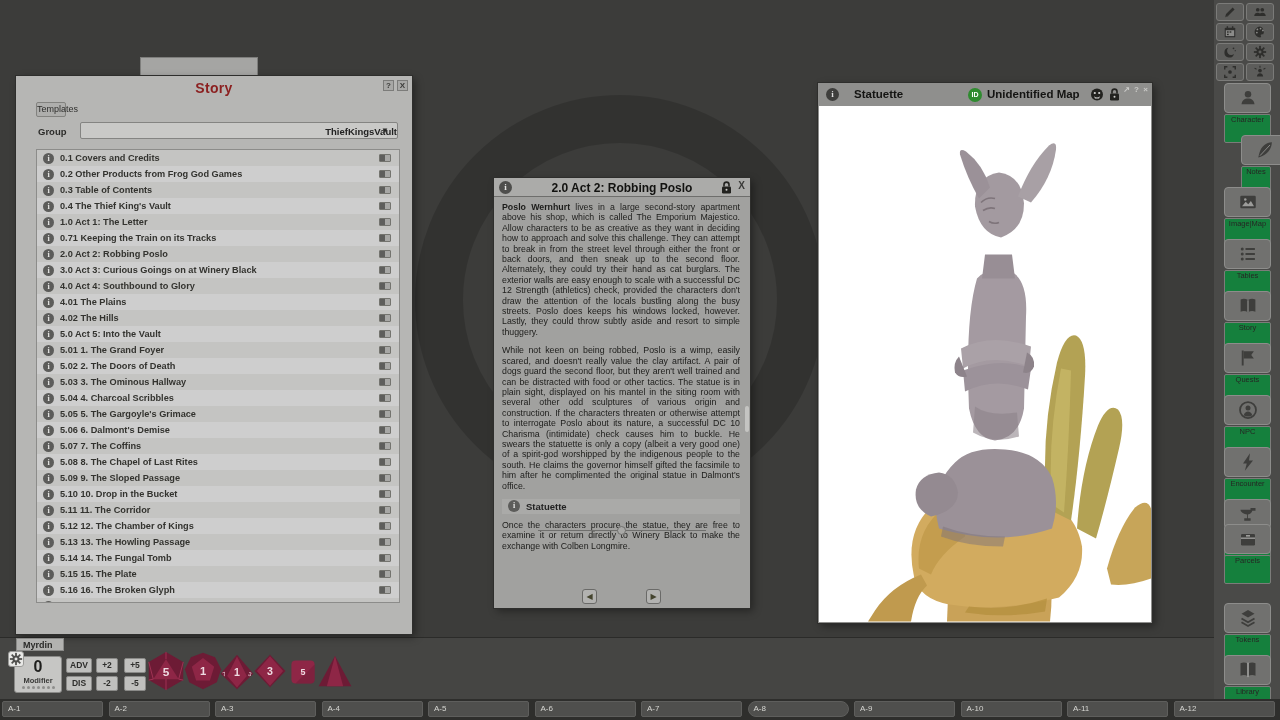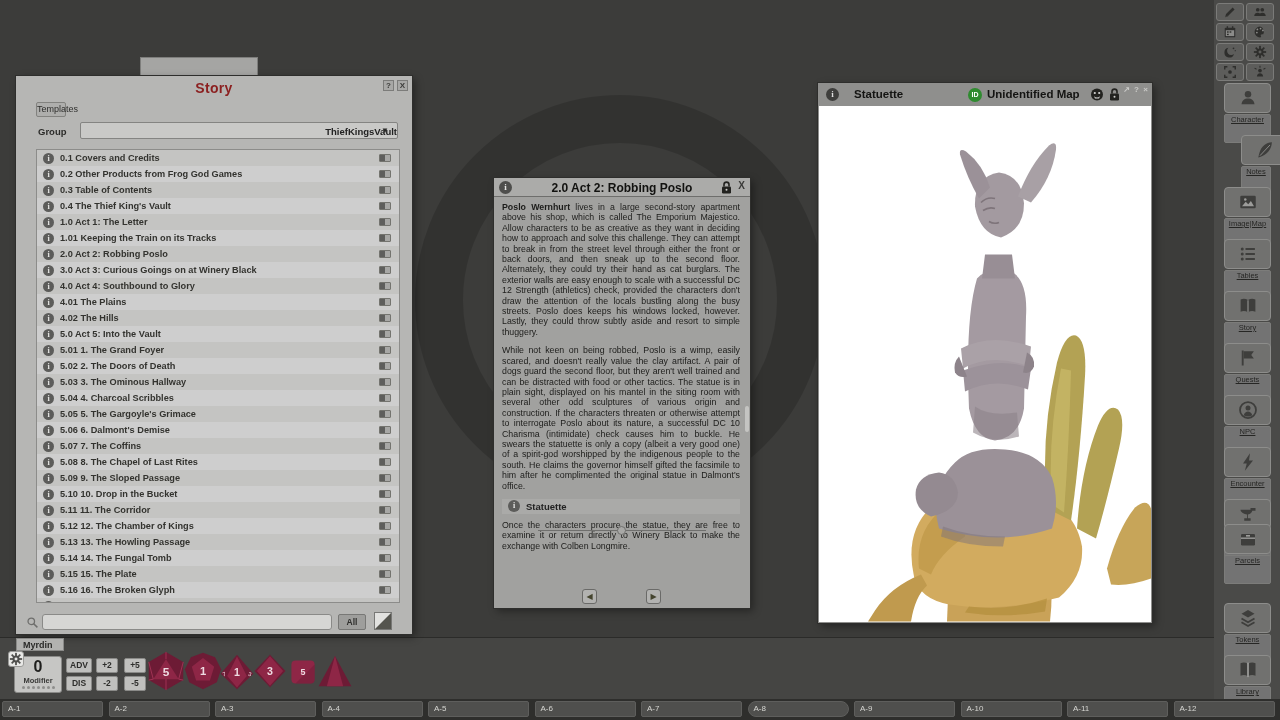--- a/index.html
+++ b/index.html
@@ -86,21 +86,21 @@
   #mask-ic { position:absolute; left:272px; top:5px; width:14px; height:13px; }
   #img-lock { position:absolute; left:291px; top:5px; width:11px; height:13px; }
   .corner-glyph { position:absolute; top:2px; font-size:8px; color:#c9c9c7; font-weight:bold; }
   #img-canvas { position:absolute; left:1px; top:23px; width:332px; height:516px; background:#ffffff; }
 
   
   #sidebar { position:absolute; left:1214px; top:0; width:66px; height:720px; background:#4a4a48; }
   .sb-item { position:absolute; left:10px; width:47px; }
   .sb-icon { width:47px; height:30px; background:#71716f; border:1px solid #8d8d8b; border-radius:4px; display:flex; align-items:center; justify-content:center; }
   .sb-icon svg { width:20px; height:20px; }
-  .sb-label { margin-top:1px; height:29px; background:#737373; border:1px solid #7c7c7a; border-radius:2px; font-size:7.5px; color:#262624; text-align:center; line-height:10px; overflow:hidden;text-decoration:underline; }
+  .sb-label { margin-top:1px; height:29px; background:#15803d; border:1px solid #7c7c7a; border-radius:2px; font-size:7.5px; color:#262624; text-align:center; line-height:10px; overflow:hidden; }
 
   
   .tb-btn { position:absolute; width:28px; height:18px; background:#5d5d5b; border:1px solid #7b7b79; border-radius:3px; display:flex; align-items:center; justify-content:center; }
   .tb-btn svg { width:14px; height:14px; }
 </style>
 </head>
 <body>
 
 <div id="stage">
   <div class="watermark"></div>
@@ -140,21 +140,21 @@
           <span class="lbl">0.4 The Thief King's Vault</span>
           <span class="panel-ic"></span>
         </div>
         <div class="story-row">
           <span class="info-ic">i</span>
           <span class="lbl">1.0 Act 1: The Letter</span>
           <span class="panel-ic"></span>
         </div>
         <div class="story-row">
           <span class="info-ic">i</span>
-          <span class="lbl">1.01 Keeping the Train on its Tracks</span>
+          <span class="lbl">0.71 Keeping the Train on its Tracks</span>
           <span class="panel-ic"></span>
         </div>
         <div class="story-row">
           <span class="info-ic">i</span>
           <span class="lbl">2.0 Act 2: Robbing Poslo</span>
           <span class="panel-ic"></span>
         </div>
         <div class="story-row">
           <span class="info-ic">i</span>
           <span class="lbl">3.0 Act 3: Curious Goings on at Winery Black</span>
@@ -259,29 +259,20 @@
           <span class="info-ic">i</span>
           <span class="lbl">5.16 16. The Broken Glyph</span>
           <span class="panel-ic"></span>
         </div>
         <div class="story-row">
           <span class="info-ic">i</span>
           <span class="lbl">5.17 17. Treasure Wagons</span>
           <span class="panel-ic"></span>
         </div>
       </div>
-    <div id="story-search">
-      <svg class="mag" viewBox="0 0 16 16">
-          <circle cx="6.5" cy="6.5" r="4" fill="none" stroke="#6e6e6c" stroke-width="1.6"></circle>
-          <line x1="9.5" y1="9.5" x2="14" y2="14" stroke="#6e6e6c" stroke-width="1.8"></line>
-        </svg>
-      <input id="search-input" value="" style="">
-      <div id="all-btn">All</div>
-      <div id="diag-btn"></div>
-    </div>
   </div>
 
   <div id="act-win" class="win">
     <div id="act-head">
       <div id="act-info">i</div>
       <div id="act-title">2.0 Act 2: Robbing Poslo</div>
       <svg class="lock-ic" style="right:18px;" viewBox="0 0 11 13">
           <rect x="1" y="5.5" width="9" height="7" rx="1.2" fill="#22221f"></rect>
           <path d="M3 5.5V3.6a2.5 2.5 0 015 0v1.9" fill="none" stroke="#22221f" stroke-width="1.6"></path>
           <circle cx="5.5" cy="8.7" r="1" fill="#cfcfcd"></circle>

